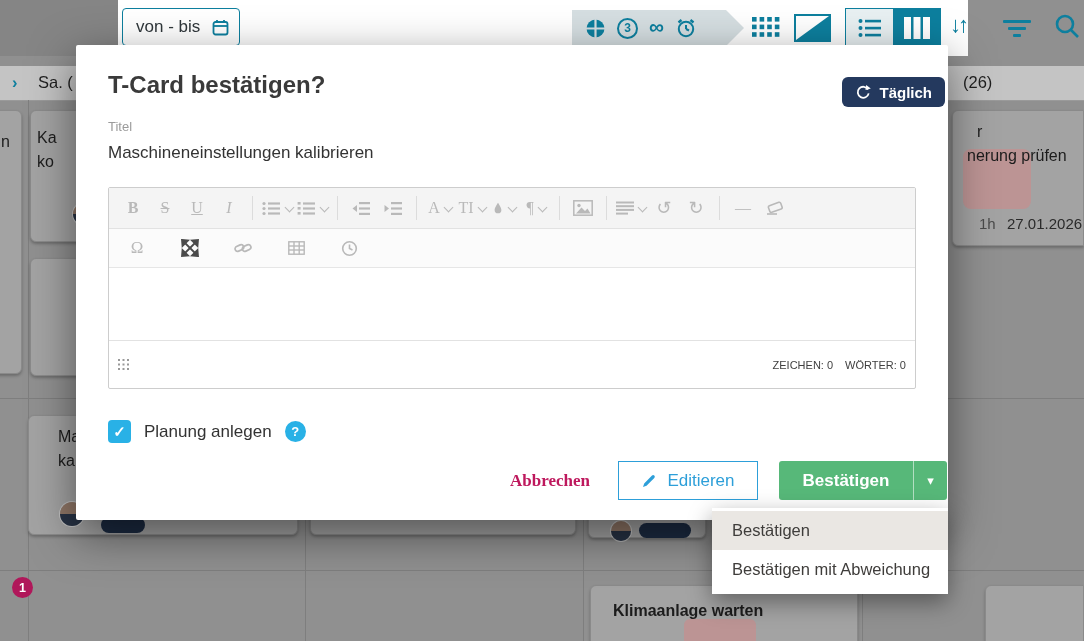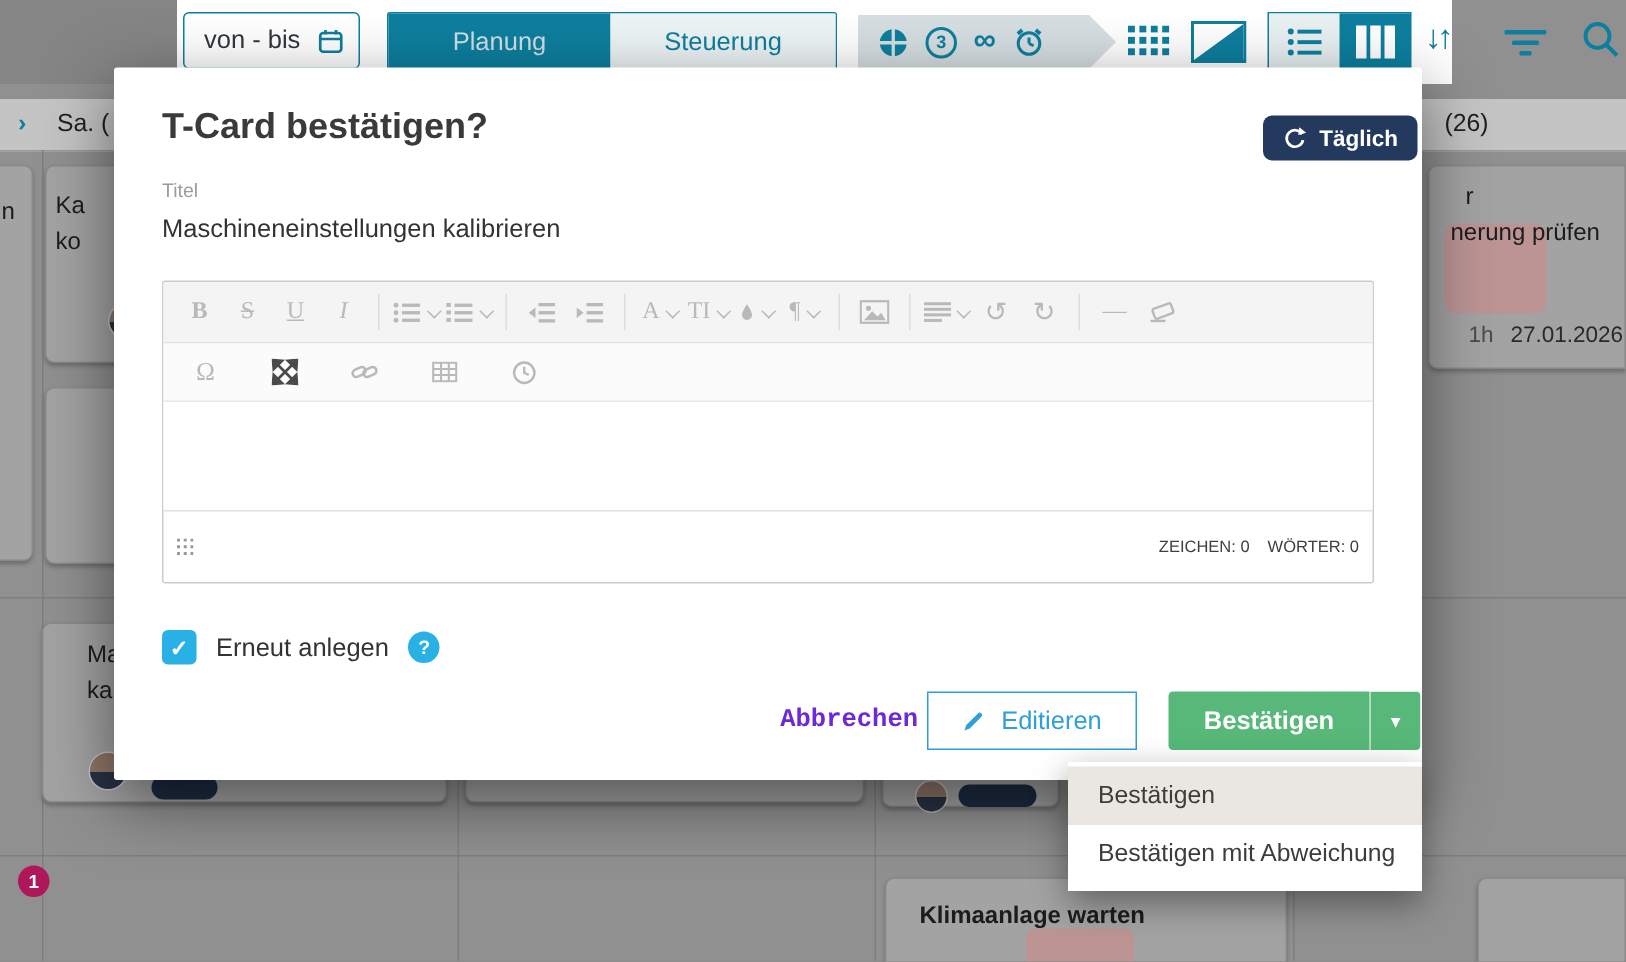--- a/index.html
+++ b/index.html
@@ -67,22 +67,22 @@
   .chev{width:6px;height:6px;border-right:1.5px solid #b9b9b9;border-bottom:1.5px solid #b9b9b9;
         transform:rotate(45deg);display:inline-block;margin-left:5px;margin-bottom:2px;}
   .cnt{display:flex;gap:12px;}
   .chk{position:absolute;left:32px;top:375px;display:flex;align-items:center;gap:13px;}
   .chkbox{width:23px;height:23px;background:#29b1e6;border-radius:4px;color:#fff;font-size:15px;font-weight:bold;
           display:flex;align-items:center;justify-content:center;cursor:pointer;}
   .chklabel{font-size:17px;color:#333;}
   .helpdot{width:21px;height:21px;border-radius:50%;background:#29b1e6;color:#fff;font-size:13px;font-weight:bold;
            display:flex;align-items:center;justify-content:center;cursor:pointer;}
   .m-actions{position:absolute;right:1px;top:416px;display:flex;align-items:center;}
-  .btn-cancel{font-size:17px;font-weight:bold;color:#6d28d9;background:none;border:none;
-              font-family:Liberation Mono, monospace;cursor:pointer;}
+  .btn-cancel{font-size:17px;font-weight:bold;color:#be185d;margin-right:22px;background:none;border:none;
+              font-family:Liberation Serif, serif;cursor:pointer;}
   .btn-edit{width:140px;height:39px;background:#fff;border:1.5px solid #2d9fd9;color:#2d9fd9;font-size:17px;
             display:flex;align-items:center;justify-content:center;gap:10px;margin-right:21px;box-sizing:border-box;
             font-family:"Liberation Sans",sans-serif;cursor:pointer;}
   .btn-confirm{width:134px;height:39px;background:#57b879;border:none;border-radius:3px 0 0 3px;color:#fff;
                font-size:17px;font-weight:600;font-family:"Liberation Sans",sans-serif;cursor:pointer;}
   .btn-caret{width:34px;height:39px;background:#57b879;border:none;border-left:1px solid rgba(255,255,255,.55);
              border-radius:0 3px 3px 0;color:#fff;font-size:13px;cursor:pointer;}
   .dropdown{position:absolute;left:712px;top:508px;width:236px;background:#fff;z-index:12;
             box-shadow:0 8px 22px rgba(0,0,0,.4);padding:3px 0 5px 0;font-size:16.5px;color:#3f3d3b;}
   .ddi{height:39px;line-height:39px;padding-left:20px;cursor:pointer;}
@@ -154,28 +154,20 @@
     <div class="daterange">
       <span>von - bis</span>
       <svg width="17" height="17" viewBox="0 0 17 17">
         <rect x="1.5" y="3" width="14" height="12.5" rx="2" fill="none" stroke="#0d7f9e" stroke-width="1.8"></rect>
         <line x1="1.5" y1="7" x2="15.5" y2="7" stroke="#0d7f9e" stroke-width="1.8"></line>
         <line x1="5" y1="1" x2="5" y2="4" stroke="#0d7f9e" stroke-width="1.8"></line>
         <line x1="12" y1="1" x2="12" y2="4" stroke="#0d7f9e" stroke-width="1.8"></line>
       </svg>
     </div>
 
-    <div class="tabs">
-      <div class="tab active">
-        <span>Planung</span>
-      </div>
-      <div class="tab inactive" style="width:150px;">
-        <span>Steuerung</span>
-      </div>
-    </div>
 
     <div class="arrowgroup">
       <svg width="21" height="21" viewBox="0 0 21 21">
         <circle cx="10.5" cy="10.5" r="9" fill="#0d7f9e"></circle>
         <line x1="10.5" y1="0" x2="10.5" y2="21" stroke="#d5dee1" stroke-width="2.2"></line>
         <line x1="0" y1="10.5" x2="21" y2="10.5" stroke="#d5dee1" stroke-width="2.2"></line>
       </svg>
       <div class="circ3">
         <span>3</span>
       </div>
@@ -423,21 +415,21 @@
         </svg>
         <div class="cnt">
           <span>ZEICHEN: 0</span>
           <span>WÖRTER: 0</span>
         </div>
       </div>
     </div>
 
     <div class="chk">
       <div class="chkbox">✓</div>
-      <span class="chklabel">Erneut anlegen</span>
+      <span class="chklabel">Planung anlegen</span>
       <div class="helpdot">?</div>
     </div>
 
     <div class="m-actions">
       <button class="btn-cancel">Abbrechen</button>
       <button class="btn-edit">
         <svg width="16" height="16" viewBox="0 0 16 16">
           <path d="M2,14 L3.2,10.4 L11,2.6 a1.6,1.6 0 0 1 2.3,2.3 L5.5,12.7 Z" fill="#2d9fd9"></path>
         </svg>
         <span>Editieren</span>

